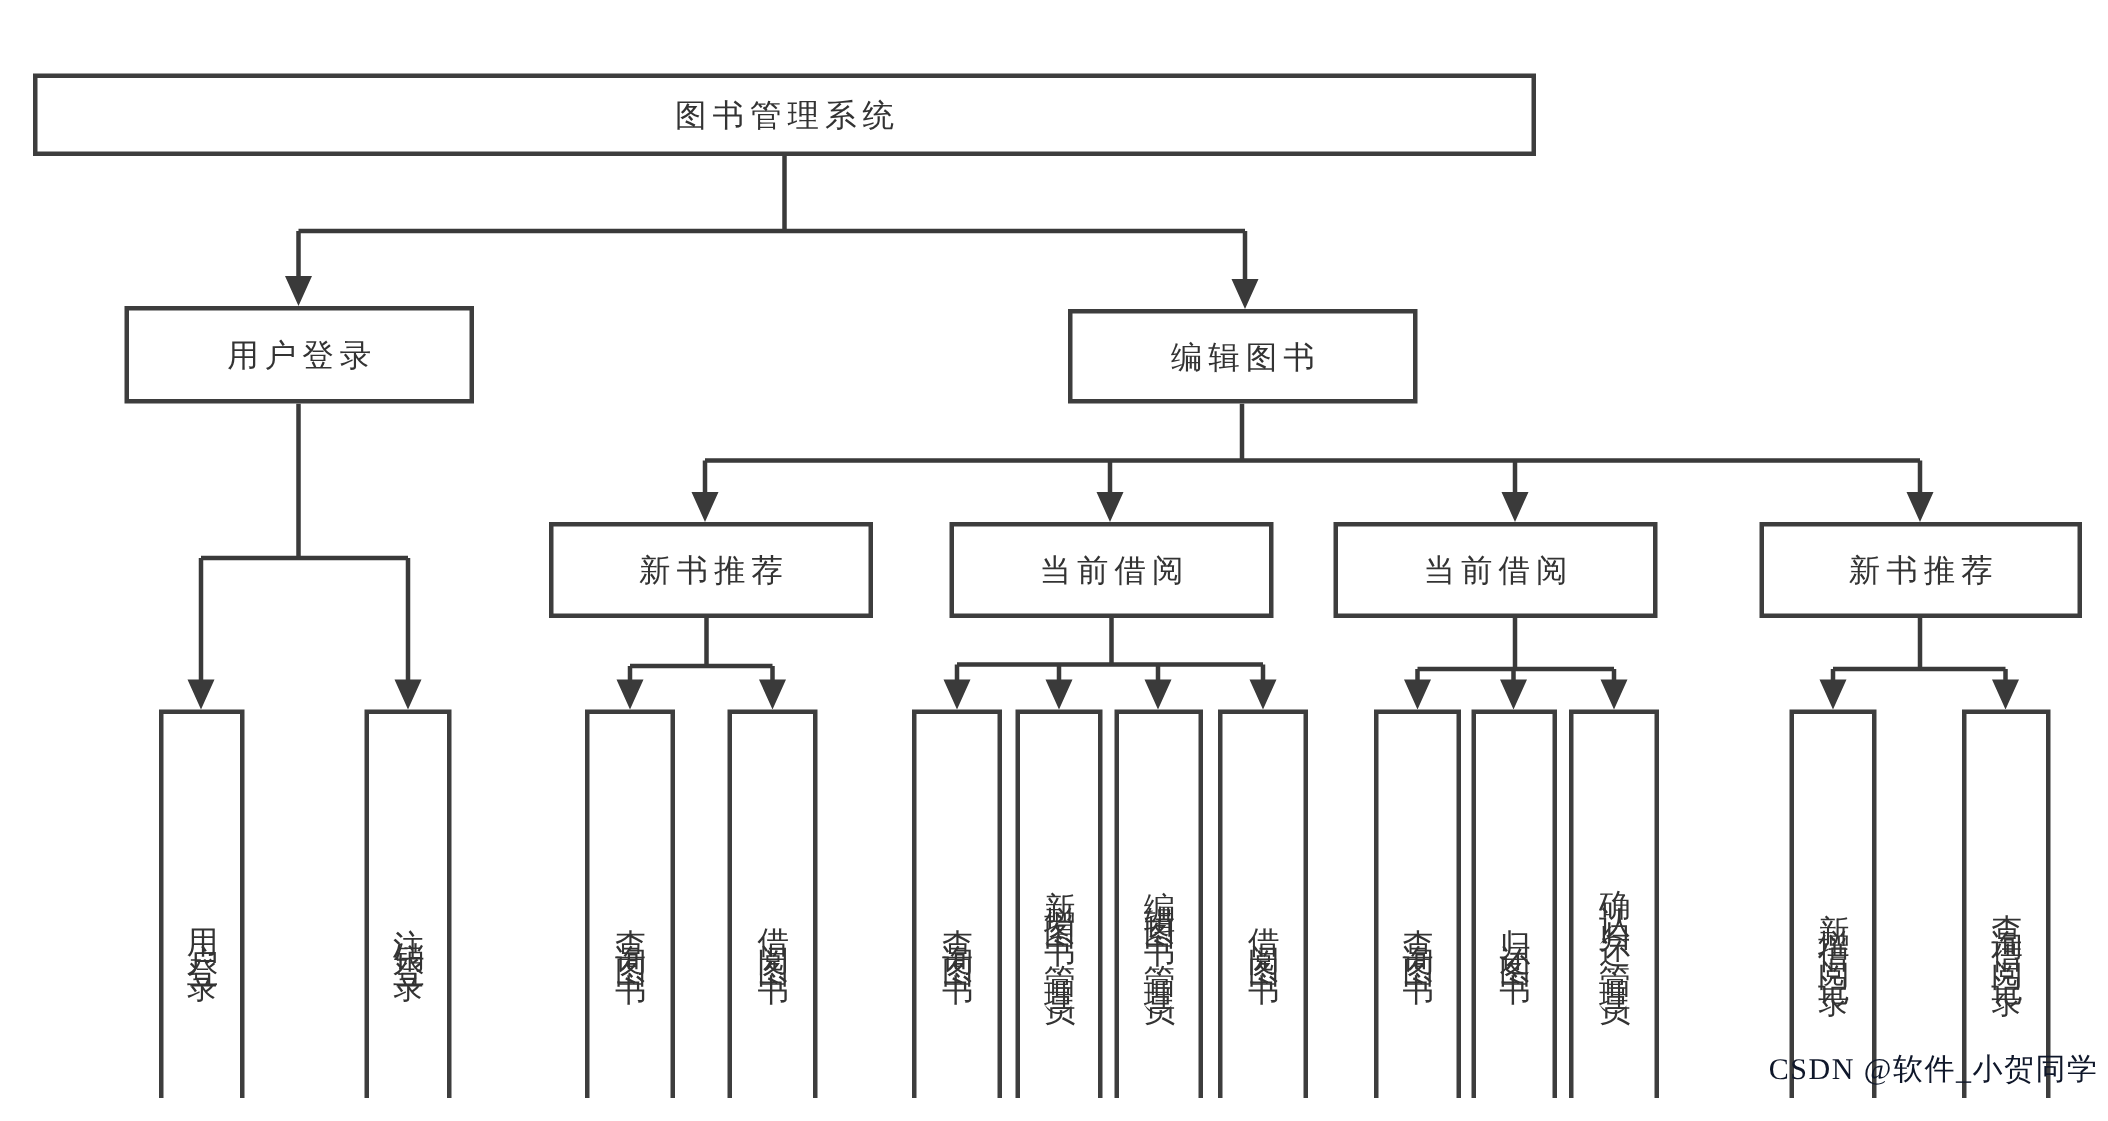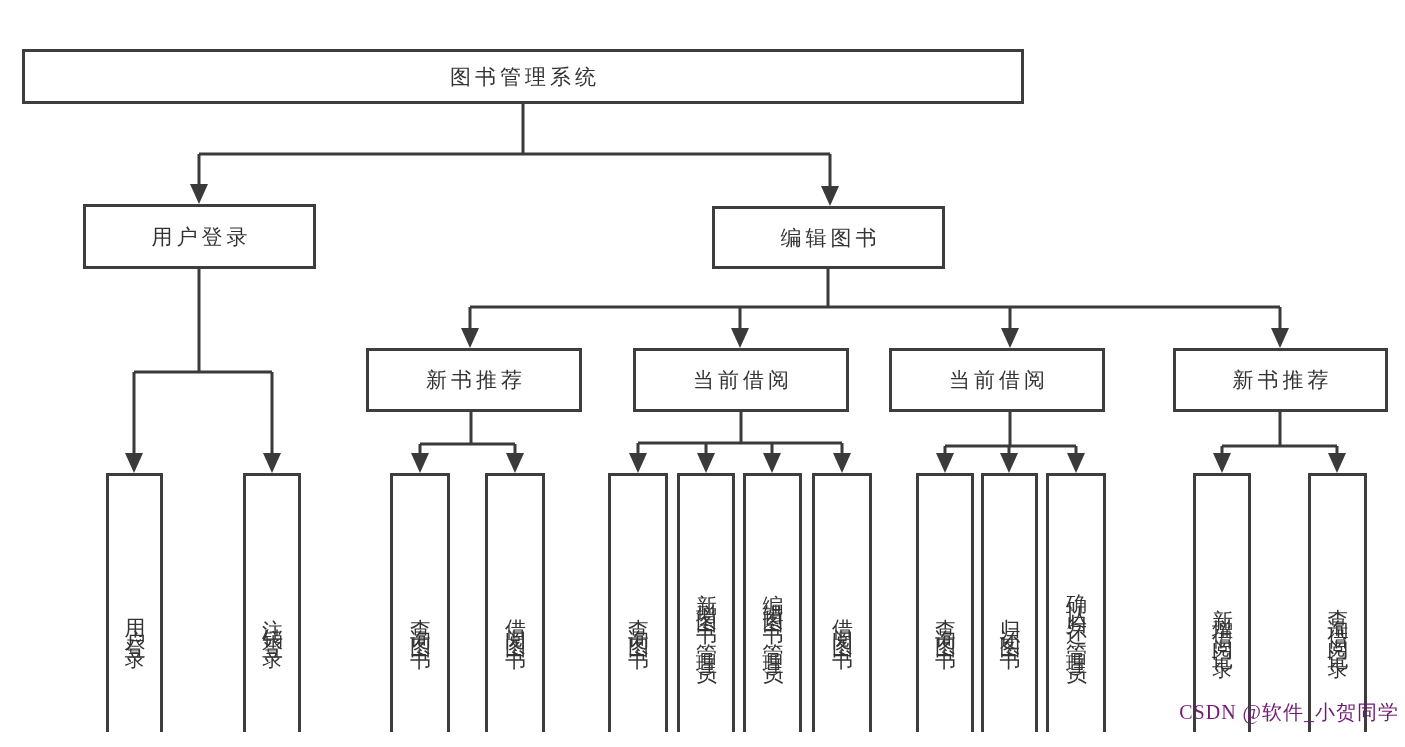--- a/index.html
+++ b/index.html
@@ -38,21 +38,21 @@
     writing-mode: vertical-rl;
     letter-spacing: 10px;
     line-height: 1;
     text-align: center;
   }
   .watermark {
     position: absolute;
     right: 6px;
     bottom: 6px;
     font-size: 20px;
-    color: #701a75;
+    color: #0f172a;
     letter-spacing: 1px;
     white-space: nowrap;
   }
 </style>
 </head>
 <body>
 
 <div id="canvas">
 
   <svg id="connector-svg" viewBox="0 0 1405 747" xmlns="http://www.w3.org/2000/svg">

